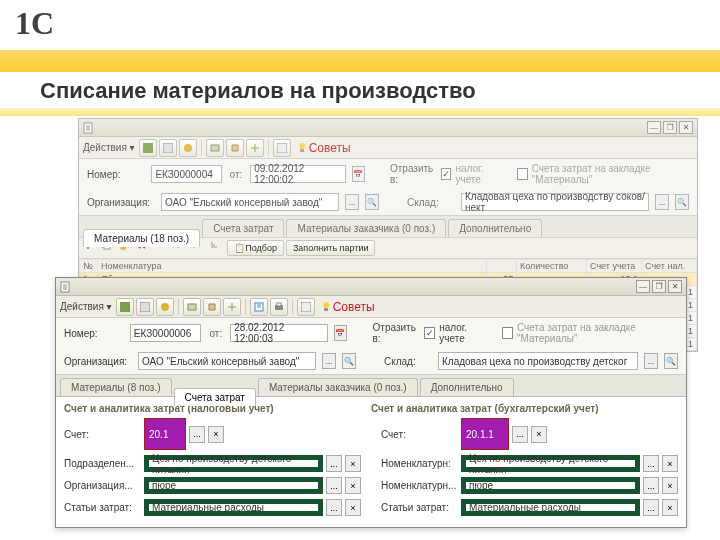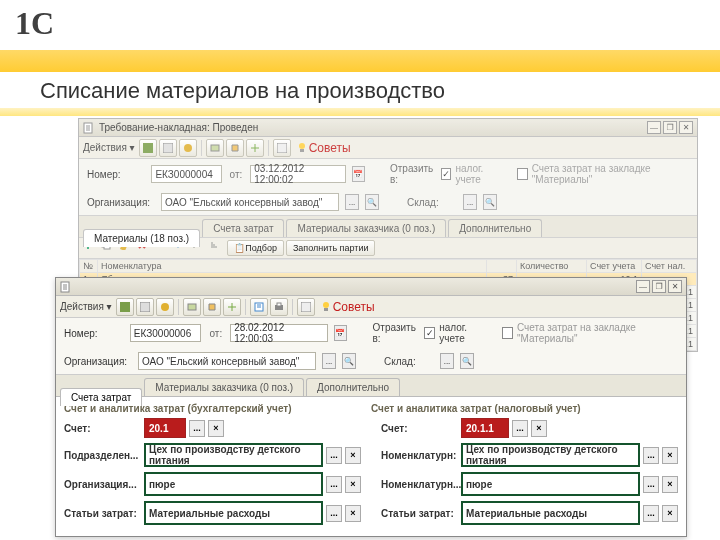--- a/index.html
+++ b/index.html
@@ -3,21 +3,21 @@
 <meta charset="utf-8">
 <style>
   * { box-sizing: border-box; margin: 0; padding: 0; }
   body { font-family: Arial, sans-serif; font-size: 10px; width: 720px; height: 540px; overflow: hidden; background: #fff; }
 
   
   .header { height: 115px; background: #fff; position: relative; }
   .logo { position: absolute; top: 5px; left: 15px; width: 60px; height: 40px; }
   .logo-shape { font-size: 32px; font-weight: bold; color: #404040; font-family: Georgia, serif; }
   .yellow-bar { position: absolute; top: 50px; left: 0; right: 0; height: 22px; background: linear-gradient(#ffd966, #ffcc33); }
-  .page-title { position: absolute; top: 78px; left: 40px; font-size: 22px; font-weight: normal; color: #333; font-family: Arial; }
+  .page-title { position: absolute; top: 78px; left: 40px; font-size: 22px; font-weight: bold; color: #333; font-family: Arial; }
   .yellow-bar2 { position: absolute; top: 108px; left: 0; right: 0; height: 8px; background: linear-gradient(#fff2c2, #ffe680); }
 
   
   .win-back {
     position: absolute; top: 118px; left: 78px; width: 620px;
     border: 1px solid #b0b0b0; background: #f5f5f0; filter: blur(0.6px); opacity: 0.85;
   }
 
   
   .win-front {
@@ -45,28 +45,28 @@
 
   
   .tabs { display: flex; background: #e8e6da; border-top: 1px solid #ccc; padding-top: 3px; padding-left: 4px; gap: 0; font-size: 10px; }
   .tab { padding: 3px 10px; border: 1px solid #bbb; border-bottom: none; background: #ece9dc; margin-right: 2px; color: #555; cursor: pointer; border-radius: 3px 3px 0 0; }
   .tab.active { background: #fff; color: #000; position: relative; top: 10px; }
   .tabcontent { background: #fff; border-top: 1px solid #bbb; padding: 6px 8px; }
 
   
   .section-hdr { display: flex; font-size: 10px; color: #6a6550; font-weight: bold; margin-bottom: 4px; }
   .section-hdr .col { flex: 1; }
-  .twocol { display: flex; gap: 20px; font-weight: bold; }
+  .twocol { display: flex; gap: 20px; }
   .twocol .col { flex: 1; }
 
   .fieldrow { display: flex; align-items: center; margin-bottom: 5px; gap: 2px; }
   .fieldrow .fl { width: 78px; color: #333; font-size: 10px; }
-  .redbox { background: #b91c1c; color: #fff; border: 1px solid #a02020; height: 20px; padding: 4px 4px; display: flex; align-items: center; font-size: 10px; width: 42px; }
+  .redbox { background: #a21caf; color: #fff; border: 1px solid #a02020; height: 32px; padding: 4px 4px; display: flex; align-items: center; font-size: 10px; width: 42px; }
   .selbtn { width: 16px; height: 17px; border: 1px solid #aaa; background: #eee; margin-left: 1px; display: flex; align-items: center; justify-content: center; font-size: 9px; cursor: pointer; }
-  .wideinput { flex: 1; height: 24px; border: 2px solid #14532d; background: #fff; padding: 0 3px; display: flex; align-items: center; font-size: 10px; color: #333; }
+  .wideinput { flex: 1; height: 17px; border: 5px solid #14532d; background: #fff; padding: 0 3px; display: flex; align-items: center; font-size: 10px; color: #333; }
 
   
   .btable { font-size: 9px; border-collapse: collapse; width: 100%; }
   .btable th, .btable td { border: 1px solid #ddd; padding: 1px 3px; text-align: left; color: #444; }
   .btable th { background: #efede2; font-weight: normal; color: #555; }
   .btable td.num { text-align: right; }
   .btable tr.hl td { background: #ffe8b0; }
   .tools2 { display: flex; gap: 2px; padding: 2px 4px; background: #f0eee4; border-top: 1px solid #ccc; border-bottom: 1px solid #ccc; }
   .tools2 .tbtn { width: 16px; height: 16px; }
   .tools2 .txbtn { padding: 0 6px; height: 16px; border: 1px solid #c0beb0; background: linear-gradient(#fff,#e8e6da); border-radius: 2px; display: flex; align-items: center; font-size: 9px; cursor: pointer; }
@@ -86,21 +86,20 @@
 </div>
 
 <div class="win-back">
   <div class="titlebar">
     <span class="icon">
       <svg width="12" height="12">
           <rect x="1" y="1" width="8" height="10" fill="#fff" stroke="#888"></rect>
           <path d="M3 4h4M3 6h4M3 8h4" stroke="#888"></path>
         </svg>
     </span>
-    <span>Требование-накладная: Проведен</span>
     <span class="spacer"></span>
     <span class="wbtn">—</span>
     <span class="wbtn">❐</span>
     <span class="wbtn">✕</span>
   </div>
   <div class="toolbar">
     <span class="lbl">Действия ▾</span>
     <span class="tbtn">
         <svg width="10" height="10">
           <rect width="10" height="10" fill="#7a9e4a"></rect>
@@ -144,37 +143,38 @@
           <rect x="3" y="7" width="4" height="3" fill="#999"></rect>
         </svg>
       <span>Советы</span>
     </span>
   </div>
 
   <div class="formrow">
     <span class="formlbl">Номер:</span>
     <span class="input" style="width:80px">ЕКЗ0000004</span>
     <span style="margin:0 4px;color:#666">от:</span>
-    <span class="input" style="width:110px">03.12.2012 12:00:02</span>
+    <span class="input" style="width:110px">09.02.2012 12:00:02</span>
     <span class="input-btn">📅</span>
     <span style="width:20px"></span>
     <span style="color:#666">Отразить в:</span>
     <span class="chk">✓</span>
     <span class="graylabel">налог. учете</span>
     <span style="width:6px"></span>
     <span class="chk"></span>
     <span class="graylabel">Счета затрат на закладке "Материалы"</span>
   </div>
   <div class="formrow">
     <span class="formlbl">Организация:</span>
     <span class="input" style="width:178px">ОАО "Ельский консервный завод"</span>
     <span class="input-btn">...</span>
     <span class="input-btn">🔍</span>
     <span style="width:20px"></span>
     <span style="width:50px;color:#666">Склад:</span>
+    <span class="input" style="flex:1">Кладовая цеха по производству соков/нект</span>
     <span class="input-btn">...</span>
     <span class="input-btn">🔍</span>
   </div>
 
   <div class="tabs">
     <div class="tab active">Материалы (18 поз.)</div>
     <div class="tab">Счета затрат</div>
     <div class="tab">Материалы заказчика (0 поз.)</div>
     <div class="tab">Дополнительно</div>
   </div>
@@ -375,34 +375,36 @@
     <span class="chk"></span>
     <span class="graylabel">Счета затрат на закладке "Материалы"</span>
   </div>
   <div class="formrow">
     <span class="formlbl">Организация:</span>
     <span class="input" style="width:178px">ОАО "Ельский консервный завод"</span>
     <span class="input-btn">...</span>
     <span class="input-btn">🔍</span>
     <span style="width:20px"></span>
     <span style="width:50px;color:#444">Склад:</span>
+    <span class="input" style="flex:1">Кладовая цеха по производству детског</span>
     <span class="input-btn">...</span>
     <span class="input-btn">🔍</span>
   </div>
 
   <div class="tabs">
+    <div class="tab">Материалы (8 поз.)</div>
     <div class="tab active">Счета затрат</div>
     <div class="tab">Материалы заказчика (0 поз.)</div>
     <div class="tab">Дополнительно</div>
   </div>
 
   <div class="tabcontent">
     <div class="section-hdr">
+      <div class="col">Счет и аналитика затрат (налоговый учет)</div>
       <div class="col">Счет и аналитика затрат (бухгалтерский учет)</div>
-      <div class="col">Счет и аналитика затрат (налоговый учет)</div>
     </div>
 
     <div class="twocol">
       <div class="col">
         <div class="fieldrow">
           <span class="fl">Счет:</span>
           <span class="redbox">20.1</span>
           <span class="selbtn">...</span>
           <span class="selbtn">×</span>
         </div>

